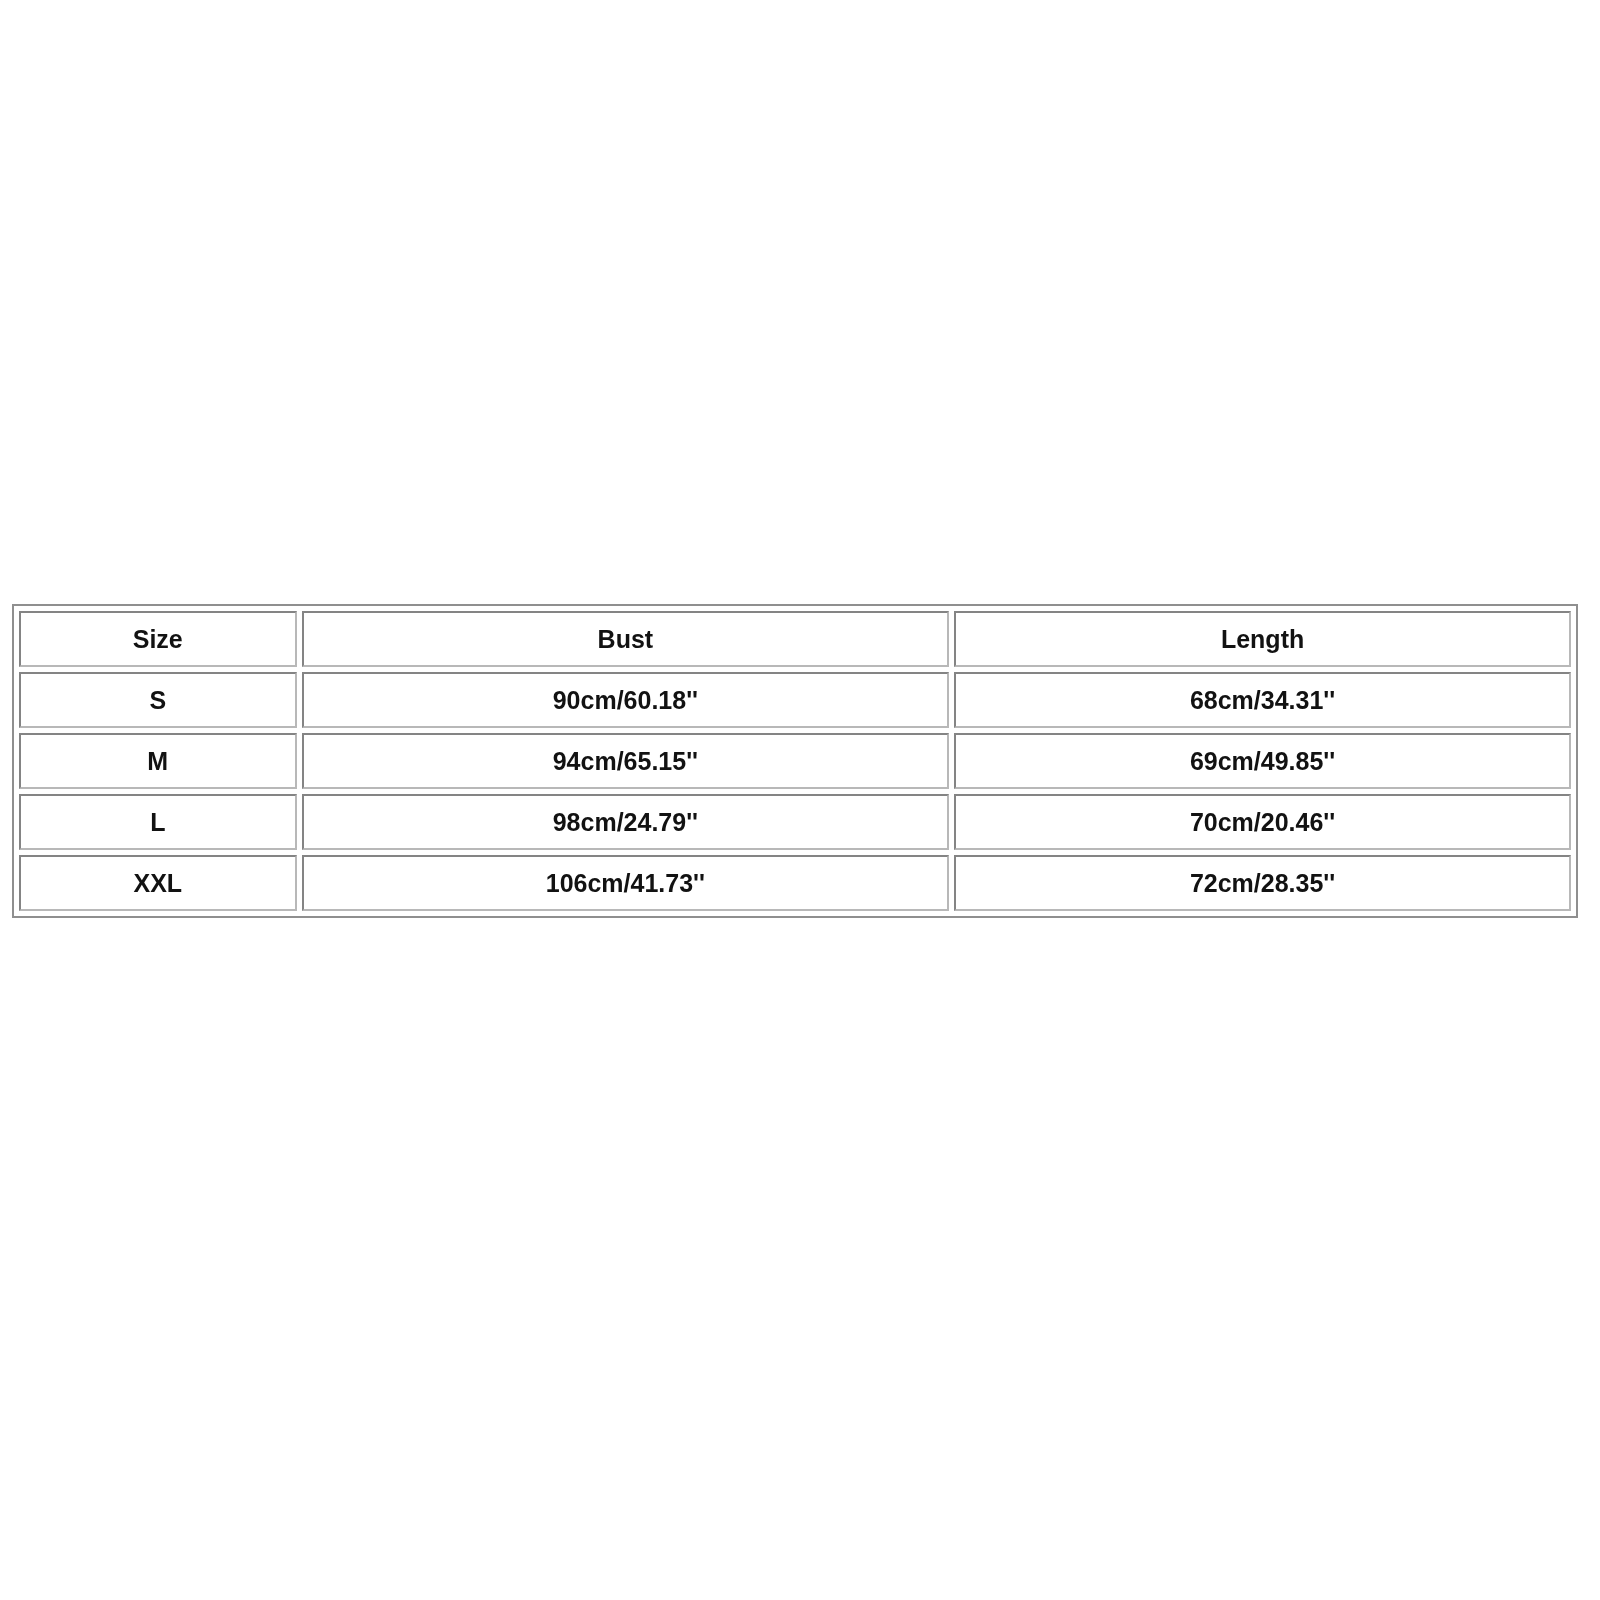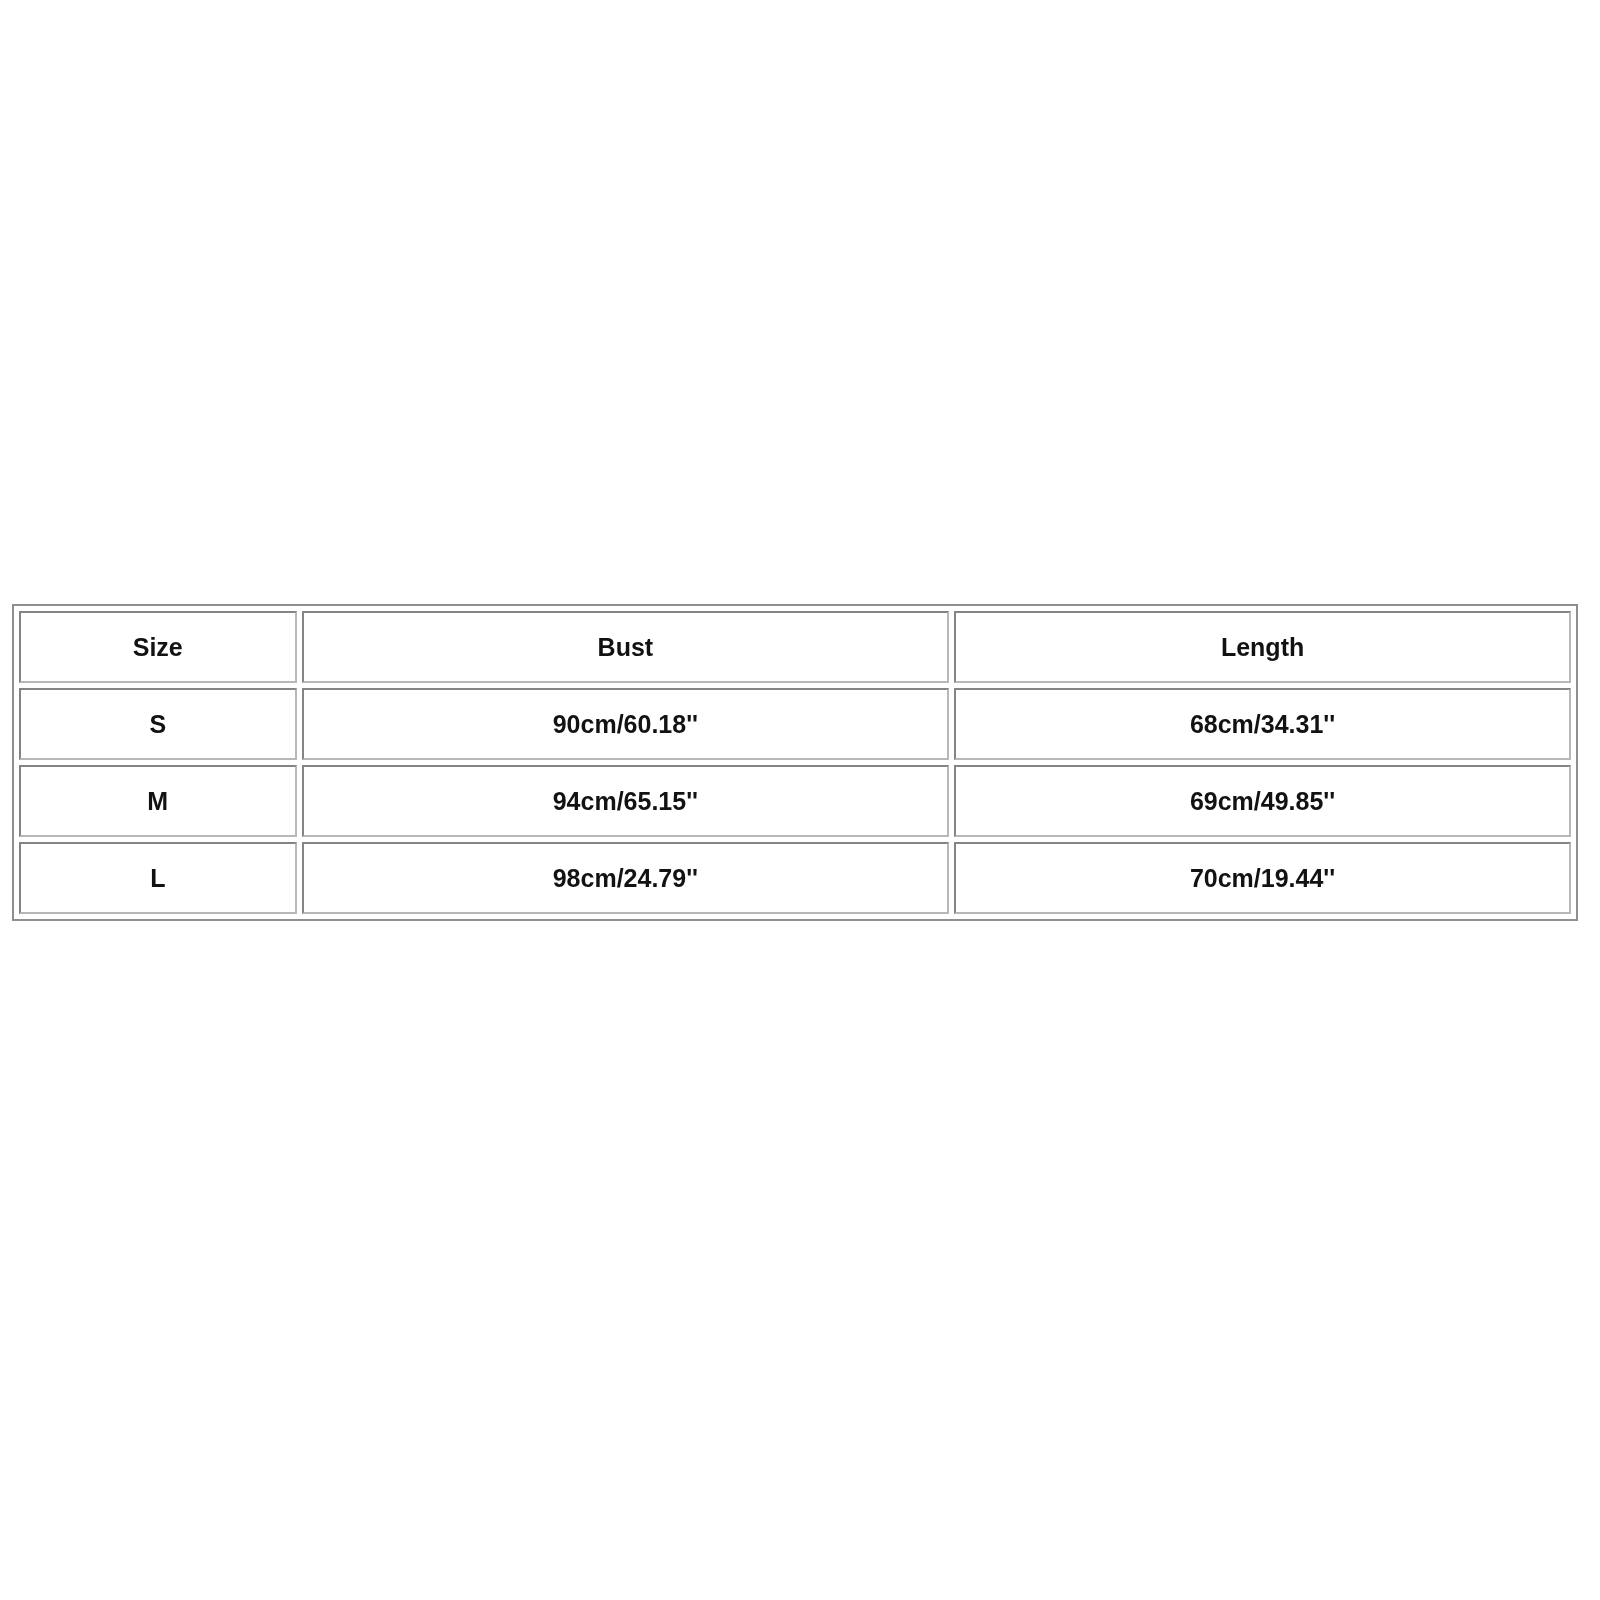--- a/index.html
+++ b/index.html
@@ -36,21 +36,21 @@
     height: 52px;
     text-align: center;
     vertical-align: middle;
     font-weight: bold;
     font-size: 25px;
     color: #121212;
     border-style: solid;
     border-width: 2px;
     border-color: #848484 #b8b8b8 #b8b8b8 #848484;
     background: #ffffff;
-    padding: 8px 6px;
+    padding: 0 6px;
     overflow: hidden;
     white-space: nowrap;
   }
   col.col-size   { width: 18%; }
   col.col-bust   { width: 42%; }
   col.col-length { width: 40%; }
 </style>
 </head>
 <body>
 
@@ -75,17 +75,22 @@
         <td>68cm/34.31''</td>
       </tr>
       <tr>
         <td>M</td>
         <td>94cm/65.15''</td>
         <td>69cm/49.85''</td>
       </tr>
       <tr>
         <td>L</td>
         <td>98cm/24.79''</td>
-        <td>70cm/19.44''</td>
+        <td>70cm/20.46''</td>
+      </tr>
+      <tr>
+        <td>XXL</td>
+        <td>106cm/41.73''</td>
+        <td>72cm/28.35''</td>
       </tr>
     </tbody>
   </table>
 </div>
 
 </body></html>

